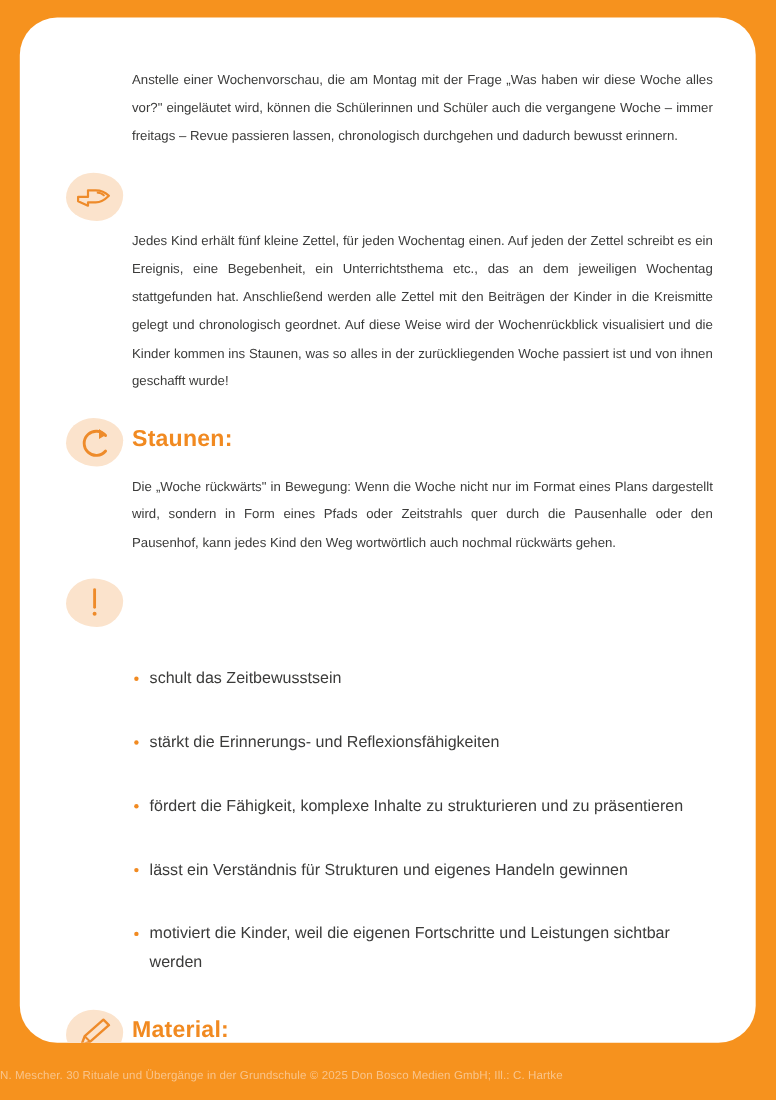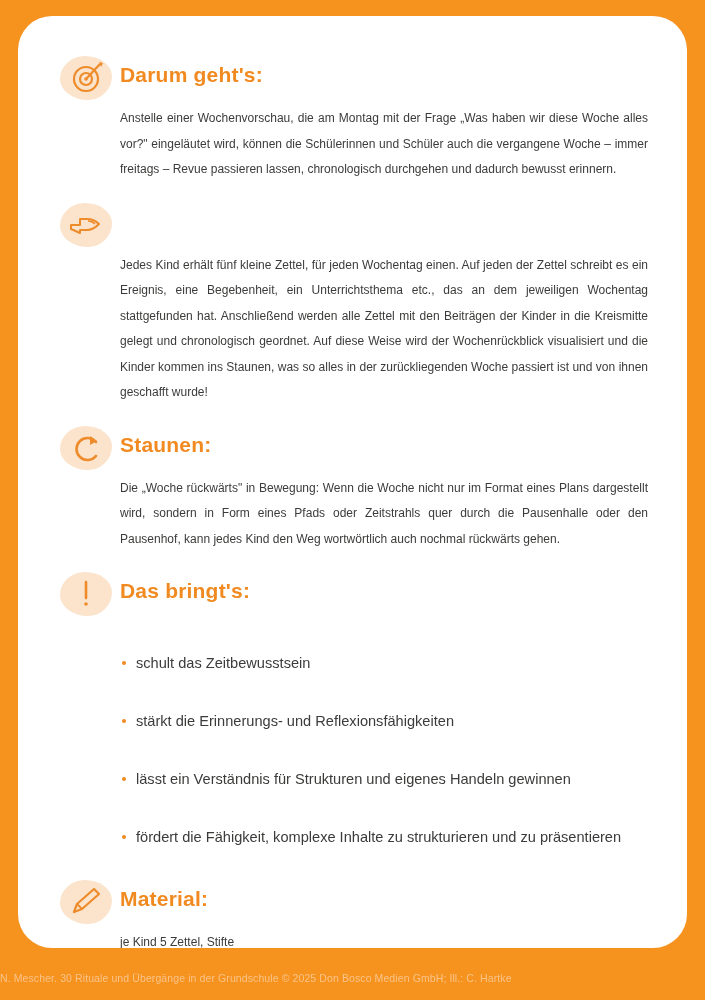--- a/index.html
+++ b/index.html
@@ -137,35 +137,20 @@
   }
 </style>
 </head>
 <body>
 
 <div class="page">
   <div class="card">
     <div class="content">
 
       <div class="section">
-        <div class="section-head">
-          <div class="icon-wrap">
-            <div class="icon-blob"></div>
-            <div class="icon-glyph">
-              <svg width="40" height="36" viewBox="0 0 40 36">
-                <circle cx="20" cy="19" r="12" fill="none" stroke="#EE8B2A" stroke-width="2.2"></circle>
-                <circle cx="20" cy="19" r="6" fill="none" stroke="#EE8B2A" stroke-width="2.2"></circle>
-                <circle cx="20" cy="19" r="1.8" fill="#EE8B2A"></circle>
-                <line x1="20" y1="19" x2="34" y2="4" stroke="#EE8B2A" stroke-width="2.2"></line>
-                <path d="M33 2 L37 3 L35 7 Z" fill="#EE8B2A"></path>
-              </svg>
-            </div>
-          </div>
-          <h2 class="section-title">Darum geht's:</h2>
-        </div>
         <p class="body-text">Anstelle einer Wochenvorschau, die am Montag mit der Frage „Was haben wir diese Woche alles vor?" eingeläutet wird, können die Schülerinnen und Schüler auch die vergangene Woche – immer freitags – Revue passieren lassen, chronologisch durchgehen und dadurch bewusst erinnern.</p>
       </div>
 
       <div class="gap-med"></div>
 
       <div class="section">
         <div class="section-head">
           <div class="icon-wrap">
             <div class="icon-blob"></div>
             <div class="icon-glyph">
@@ -203,27 +188,27 @@
         <div class="section-head">
           <div class="icon-wrap">
             <div class="icon-blob"></div>
             <div class="icon-glyph">
               <svg width="40" height="36" viewBox="0 0 40 36">
                 <path d="M20 6 L20 22" stroke="#EE8B2A" stroke-width="2.6" stroke-linecap="round"></path>
                 <circle cx="20" cy="28" r="1.8" fill="#EE8B2A"></circle>
               </svg>
             </div>
           </div>
-          <h2 class="section-title">Das bringt's:</h2>
         </div>
         <ul class="bullets">
           <li>schult das Zeitbewusstsein</li>
           <li>stärkt die Erinnerungs- und Reflexionsfähigkeiten</li>
+          <li>fördert die Fähigkeit, komplexe Inhalte zu strukturieren und zu präsentieren</li>
           <li>lässt ein Verständnis für Strukturen und eigenes Handeln gewinnen</li>
-          <li>fördert die Fähigkeit, komplexe Inhalte zu strukturieren und zu präsentieren</li>
+          <li>motiviert die Kinder, weil die eigenen Fortschritte und Leistungen sichtbar werden</li>
         </ul>
       </div>
 
       <div class="gap-med"></div>
       <div class="gap-small"></div>
 
       <div class="section">
         <div class="section-head">
           <div class="icon-wrap">
             <div class="icon-blob"></div>

